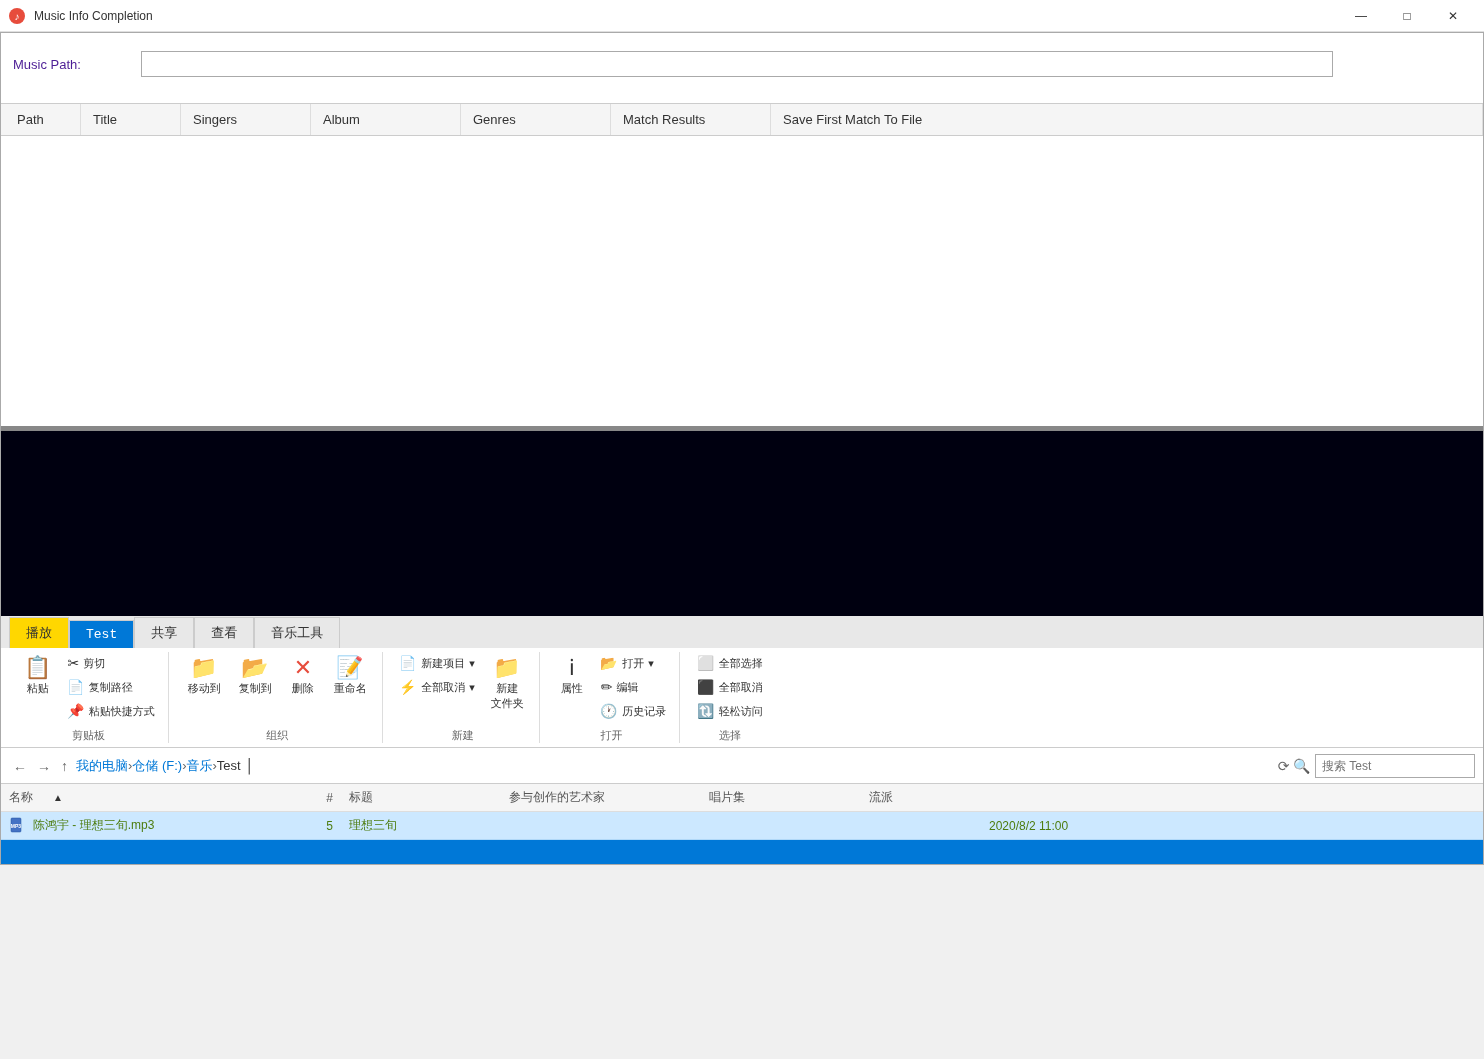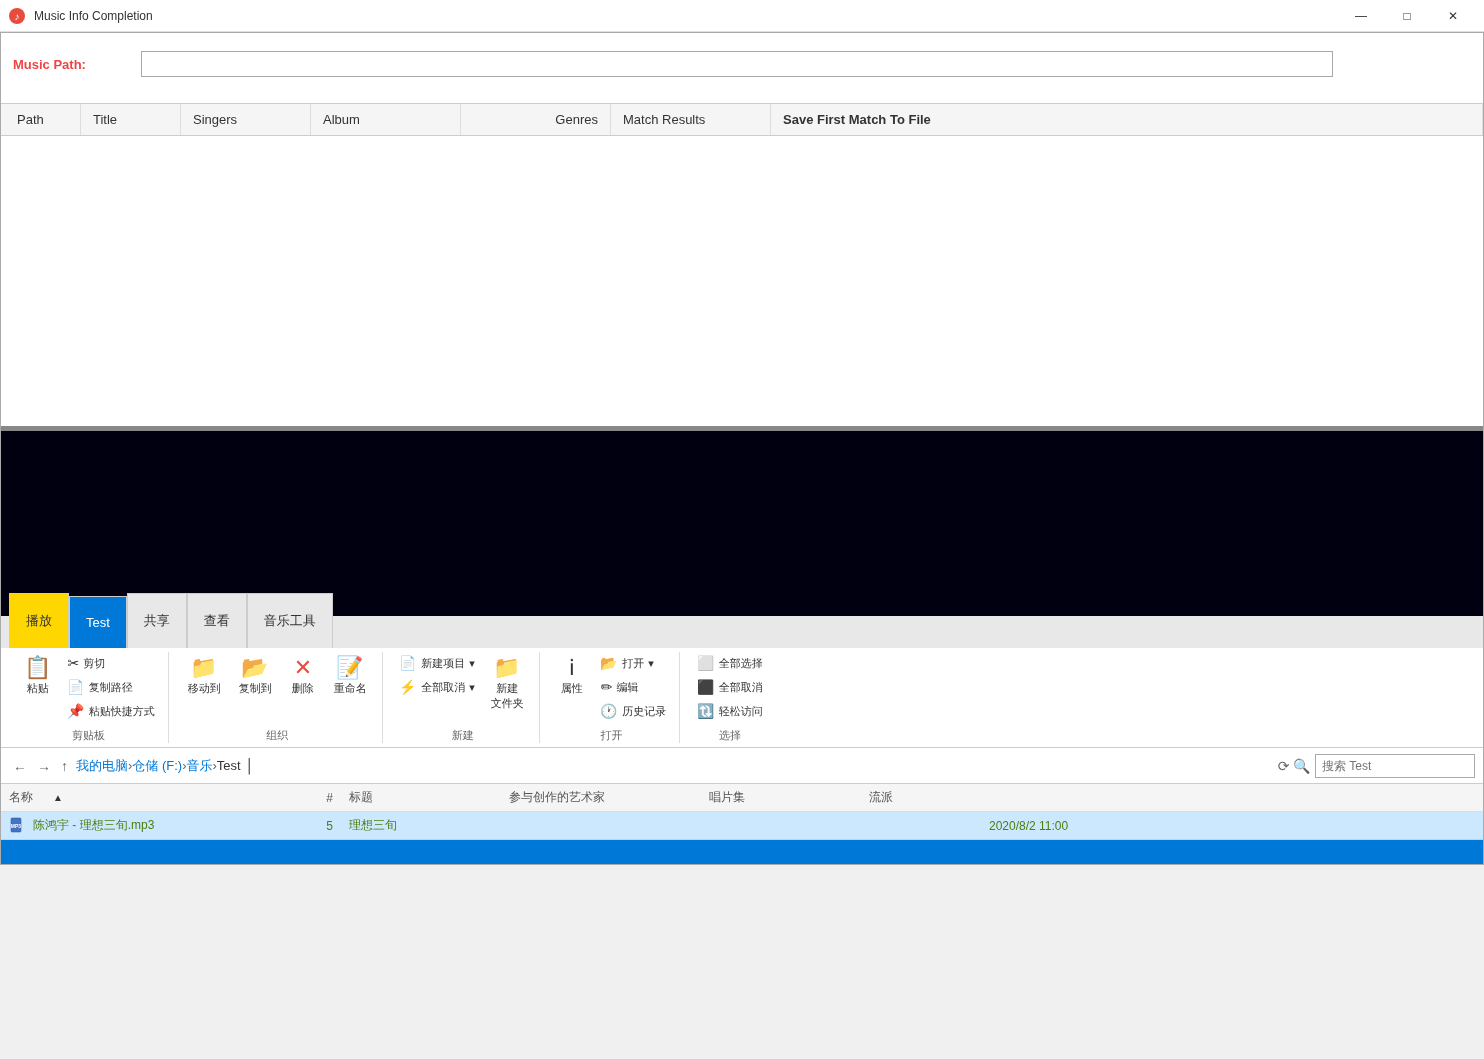--- a/index.html
+++ b/index.html
@@ -16,21 +16,21 @@
     .title-bar-title { font-size: 12px; color: #333; }
     .title-bar-controls { display: flex; gap: 0; }
     .title-bar-btn { width: 46px; height: 32px; border: none; background: transparent; cursor: pointer; font-size: 12px; color: #333; display: flex; align-items: center; justify-content: center; }
 
     
     .app-window { background: #ffffff; border: 1px solid #aaa; }
 
     
     .top-section { padding: 8px 12px; background: #ffffff; }
     .form-row { display: flex; align-items: center; margin-bottom: 8px; gap: 8px; }
-    .form-label { font-size: 13px; color: #ef4444; white-space: nowrap; min-width: 120px; font-weight: bold; }
+    .form-label { font-size: 13px; color: #4c1d95; white-space: nowrap; min-width: 120px; }
     .form-input {
       flex: 1; height: 26px; border: 1px solid #aaa; padding: 0 6px;
       font-size: 13px; color: #333; background: #fff;
     }
     .search-btn {
       width: 130px; height: 46px; border: 2px solid #4caf50; background: #fff;
       color: #4caf50; font-size: 15px; cursor: pointer; font-weight: 500;
     }
 
     
@@ -39,39 +39,39 @@
       background: #f5f5f5;
     }
     .table-col {
       padding: 8px 12px; font-size: 13px; color: #333; border-right: 1px solid #ddd;
       white-space: nowrap;
     }
     .col-path { width: 80px; padding-left: 16px; }
     .col-title { width: 100px; }
     .col-singers { width: 130px; }
     .col-album { width: 150px; }
-    .col-genres { width: 150px; text-align: right; }
+    .col-genres { width: 150px; }
     .col-match { width: 160px; }
-    .col-save { flex: 1; font-weight: bold; }
+    .col-save { flex: 1; }
 
     
     .content-area { background: #ffffff; height: 290px; }
 
     
     .terminal-area { background: #000010; height: 185px; }
 
     
     .explorer-section { background: #fff; }
 
     
     .ribbon-tabs { display: flex; align-items: flex-end; background: #e8e8e8; height: 32px; padding-left: 8px; }
     .ribbon-tab {
-      padding: 18px 16px; font-size: 13px; cursor: pointer;
+      padding: 6px 16px; font-size: 13px; cursor: pointer;
       border: 1px solid #ccc; border-bottom: none;
-      background: #e8e8e8; color: #333;
+      background: #e8e8e8; color: #333; font-family: Liberation Mono, monospace;
     }
     .ribbon-tab.highlight { background: #ffd700; color: #333; font-weight: 500; }
     .ribbon-tab.blue-active { background: #0078d7; color: #fff; }
 
     
     .ribbon-bar {
       background: #fff; border-bottom: 1px solid #ccc; padding: 4px 8px;
       display: flex; gap: 4px; align-items: stretch; min-height: 88px;
     }
     .ribbon-group {

